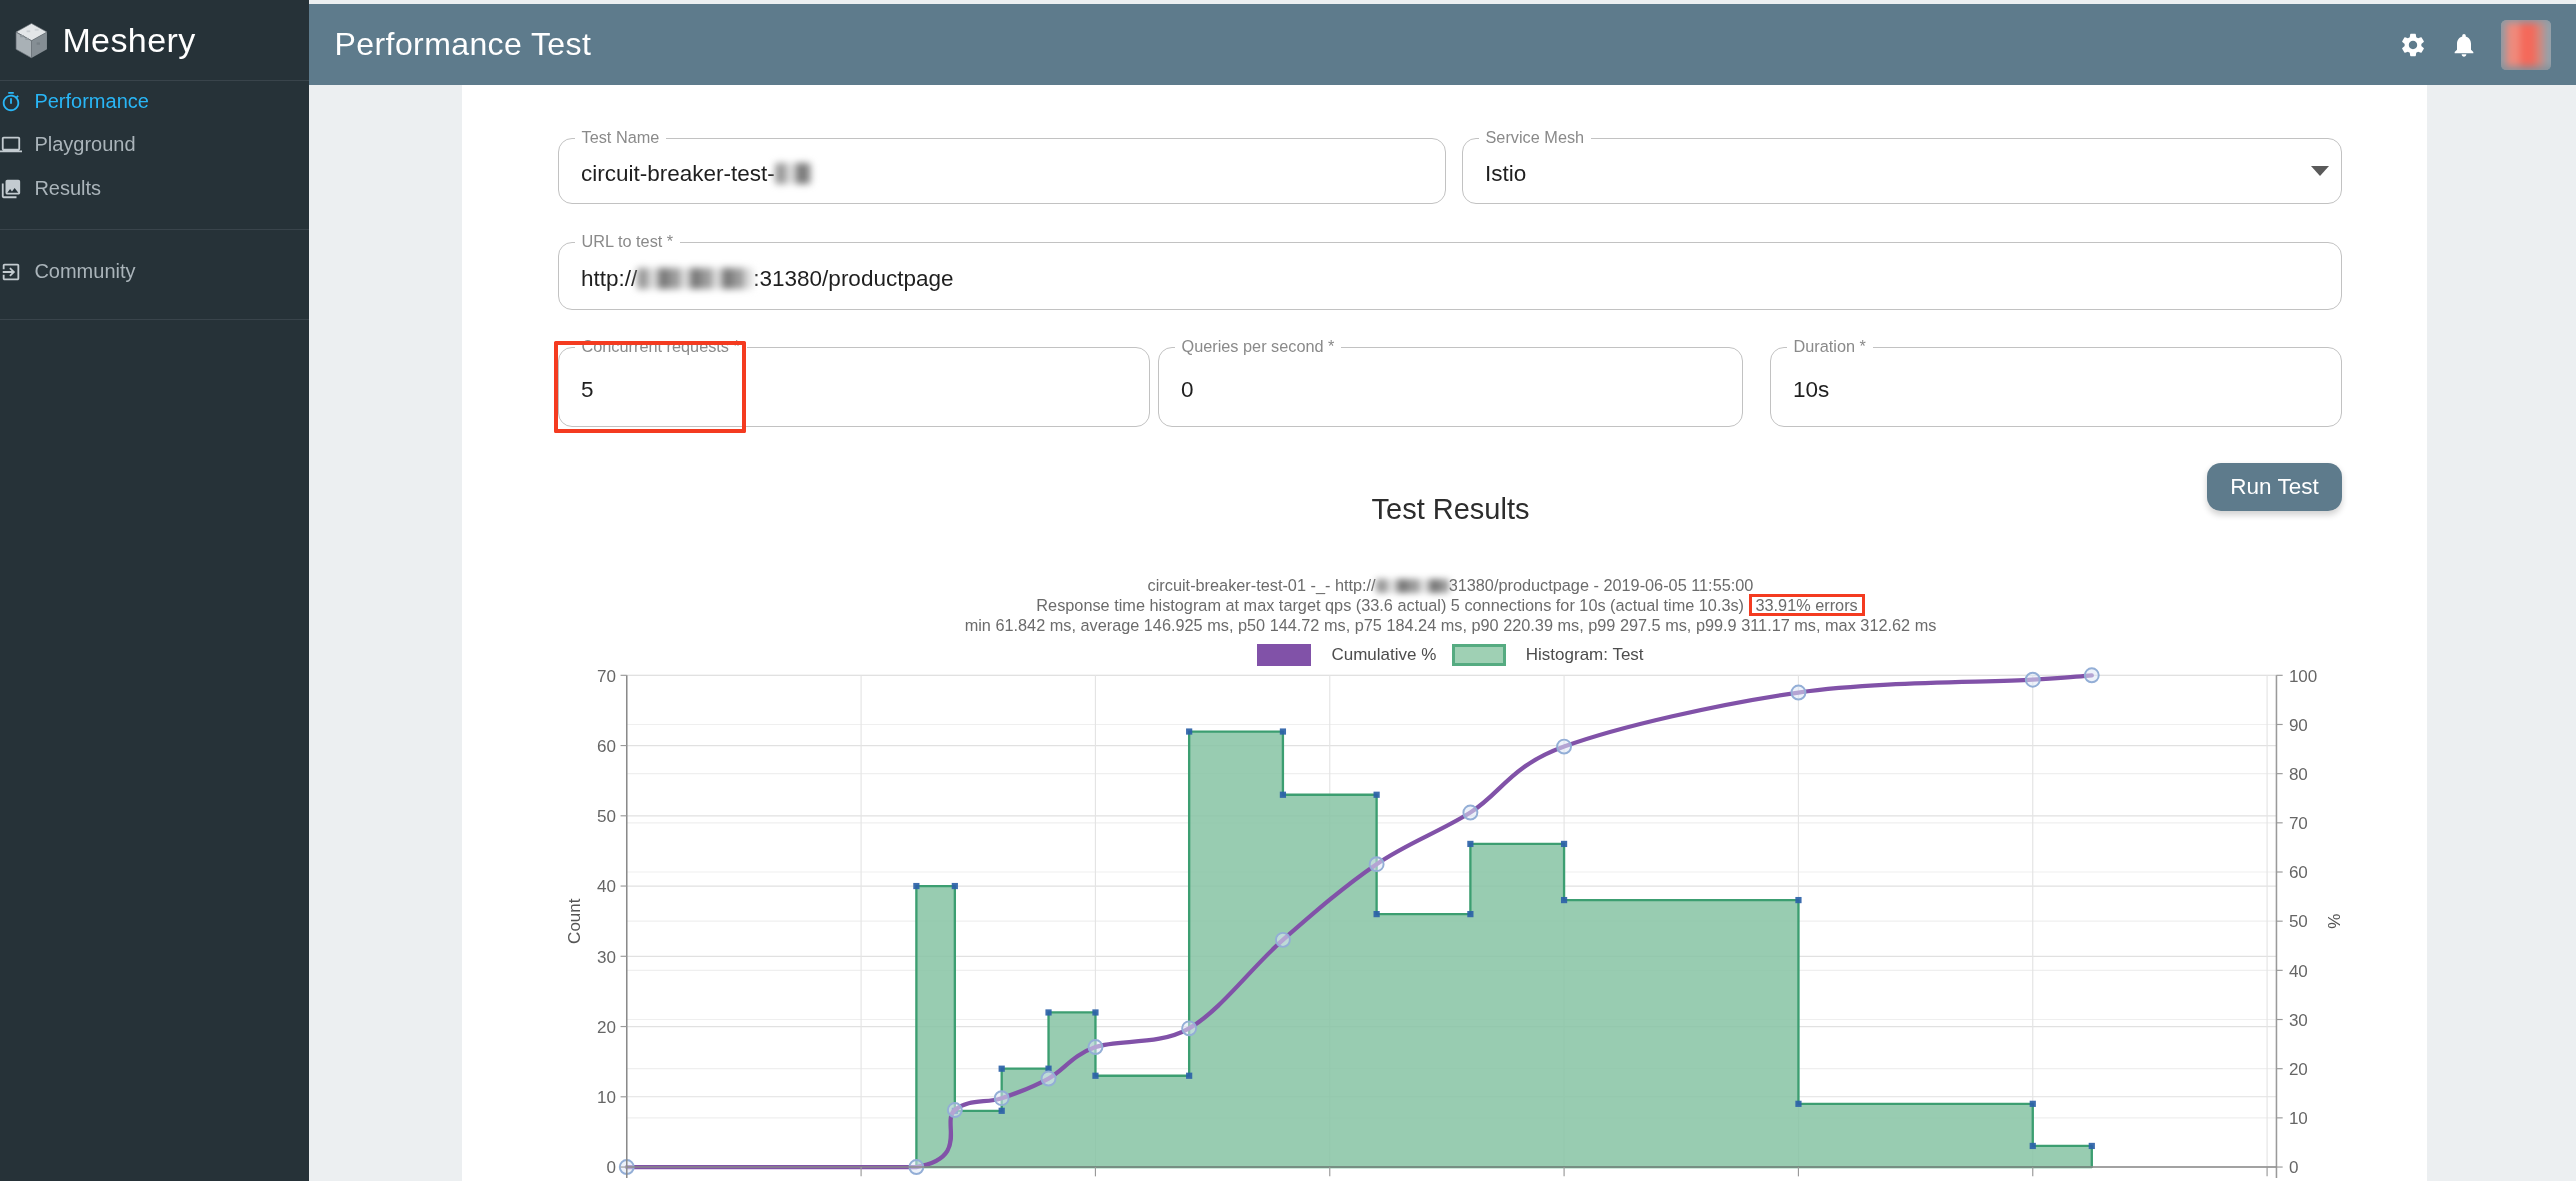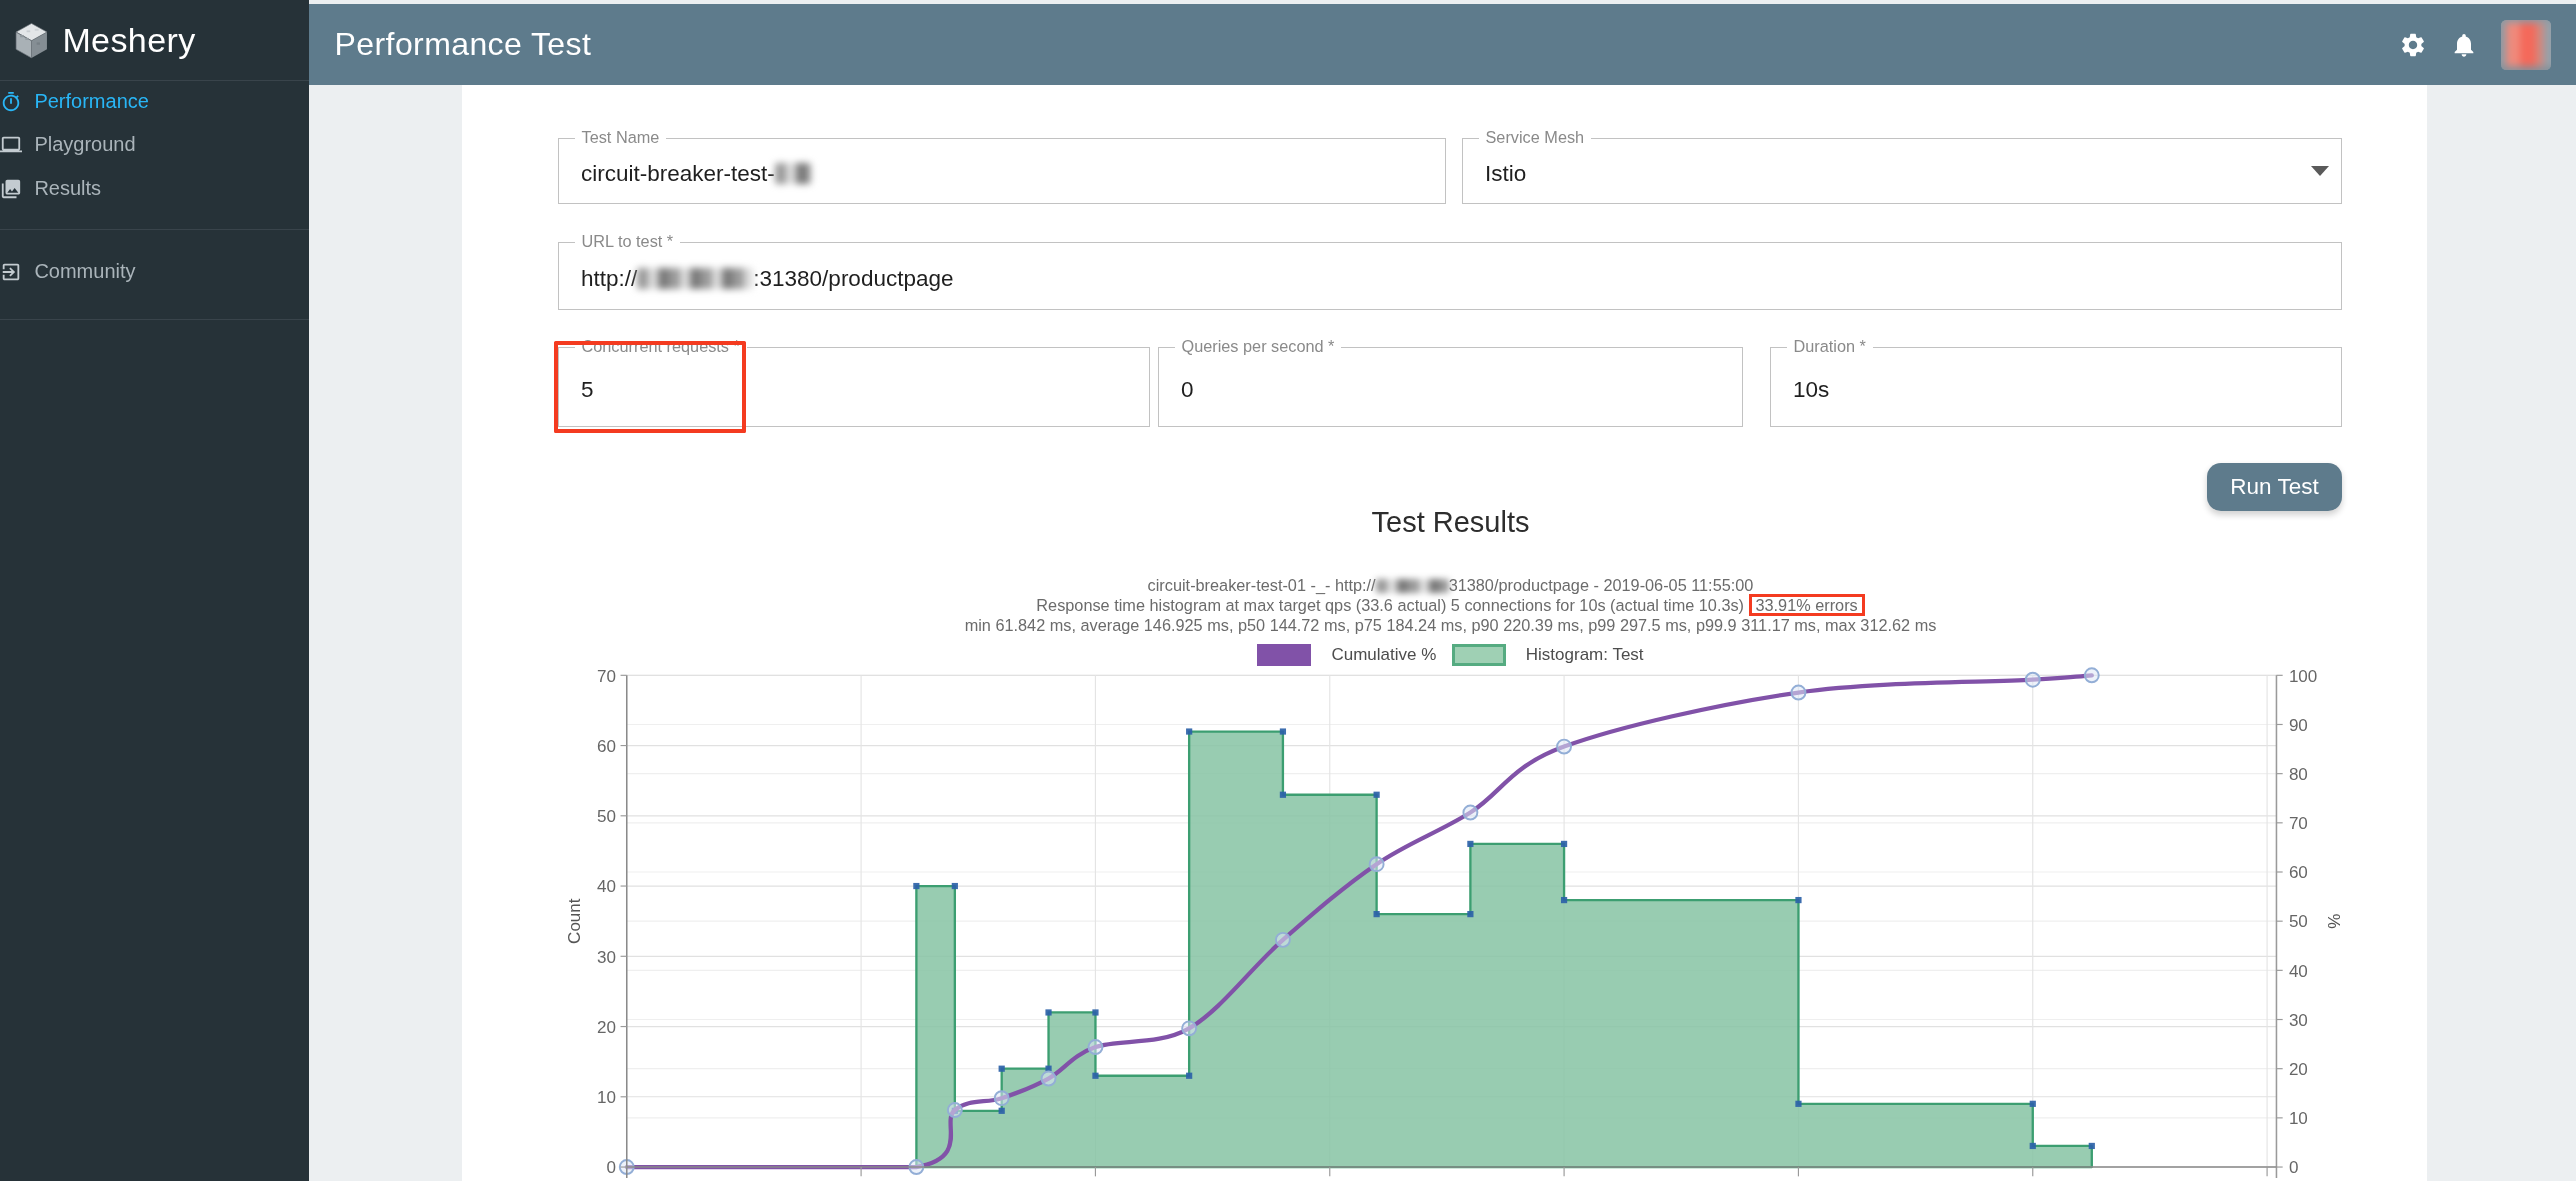--- a/index.html
+++ b/index.html
@@ -33,39 +33,39 @@
   .avatar .pix{position:absolute;inset:-4.7px;filter:blur(3.9px);
     background:
       linear-gradient(180deg, rgba(141,154,163,.95) 0 14%, rgba(0,0,0,0) 14% 86%, rgba(130,144,153,.9) 86%),
       linear-gradient(90deg, #8d9aa3 0 16%, #ef8a7c 16% 40%, #f4695a 40% 66%, #d2897f 66% 80%, #94a1aa 80%);
   }
 
   
   .card{position:absolute;left:462px;top:81px;width:1965px;height:1100px;background:#ffffff;z-index:1;}
 
   
-  .mfield{position:absolute;border:1.6px solid #c2c2c2;border-radius:0;background:#fff;}
+  .mfield{position:absolute;border:1.6px solid #c2c2c2;border-radius:14px;background:#fff;}
   .mfield .flabel{position:absolute;top:-11px;left:15.5px;background:#fff;padding:0 7px;font-size:16.3px;color:#8a8a8a;white-space:nowrap;}
   .mfield .fvalue{position:absolute;left:22px;top:50%;transform:translateY(-38%);font-size:22.5px;color:#1f1f1f;white-space:nowrap;}
   .mfield .caret{position:absolute;right:12.4px;top:50%;transform:translateY(-50%);width:0;height:0;
     border-left:9.3px solid transparent;border-right:9.3px solid transparent;border-top:10px solid #5a5a5a;}
 
   .blur-chip{display:inline-block;border-radius:2.3px;filter:blur(3.9px);vertical-align:-3.1px;
     background:repeating-linear-gradient(90deg,#9a9a9a 0 11px,#dcdcdc 11px 21px,#7b7b7b 21px 32px);}
   .chip-name{width:36px;height:21px;}
   .chip-url{width:116px;height:21px;}
   .chip-sub{width:73px;height:14.7px;filter:blur(3.1px);vertical-align:-2.3px;}
 
   .annotation-box{position:absolute;border:4.7px solid #f43b20;border-radius:1.6px;z-index:3;pointer-events:none;}
 
   .run-btn{position:absolute;left:1745px;top:382px;width:135px;height:48px;background:#5e7b8c;border:none;
     border-radius:14px;color:#fff;font-size:22.5px;font-family:"Liberation Sans",sans-serif;cursor:pointer;
     box-shadow:0 3.1px 6.2px rgba(0,0,0,.18);}
 
-  .results-title{position:absolute;left:164px;top:425px;width:1649px;text-align:center;
+  .results-title{position:absolute;left:164px;top:412px;width:1649px;text-align:center;
     font-size:29px;color:#2d2d2d;font-weight:500;}
 
   .sub-lines{position:absolute;left:164px;top:495px;width:1649px;text-align:center;color:#6b6b6b;font-size:16.3px;line-height:18px;}
   .err-box{border:3.1px solid #f43b20;padding:0 3.9px;display:inline-block;line-height:16.3px;}
 
   .legend{position:absolute;left:164px;top:563px;width:1649px;display:flex;justify-content:center;align-items:center;gap:15.5px;}
   .legend-item{display:flex;align-items:center;gap:20px;}
   .legend-label{font-size:17px;color:#4d4d4d;}
   .sw{width:54px;height:22px;}
   .sw-purple{background:#8152a8;}

